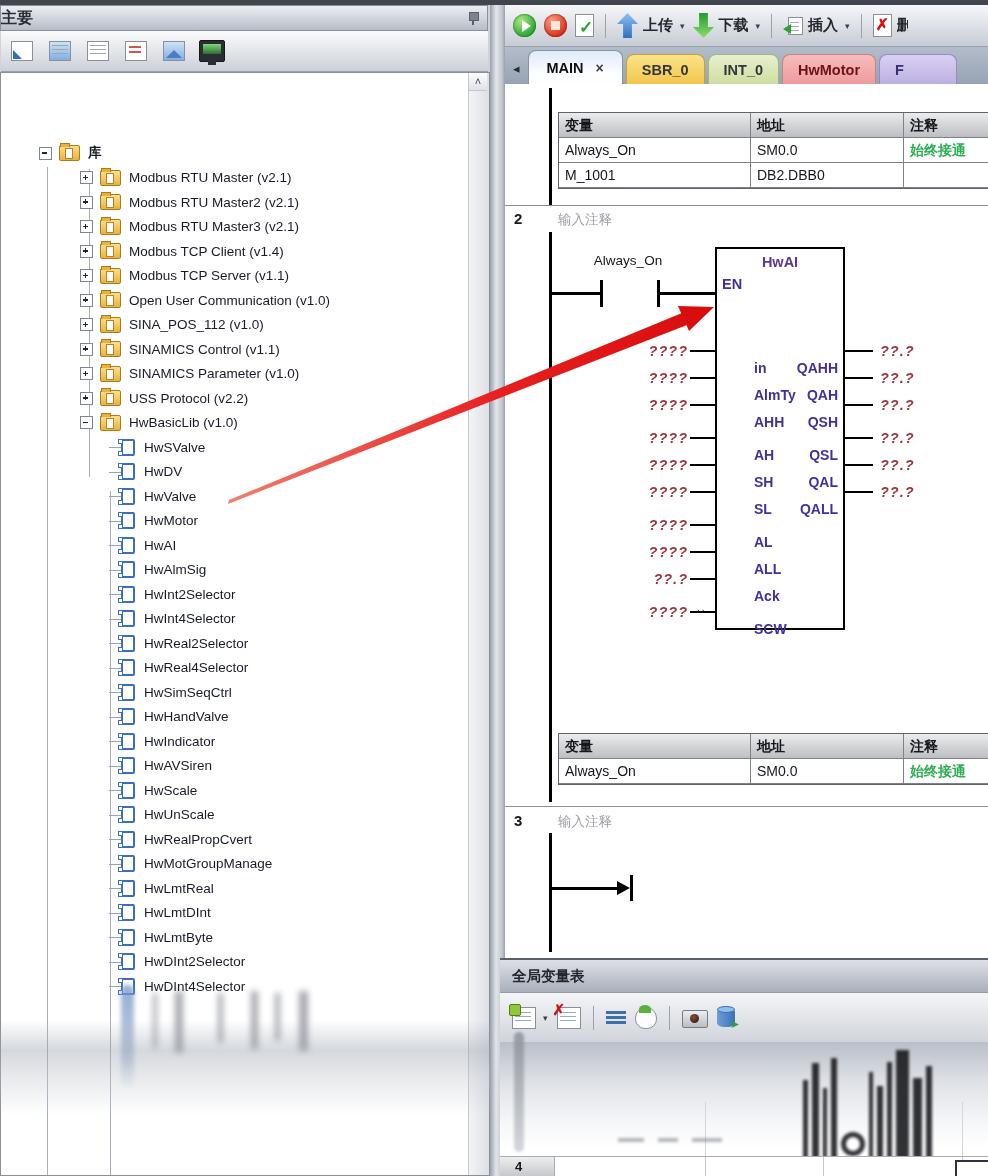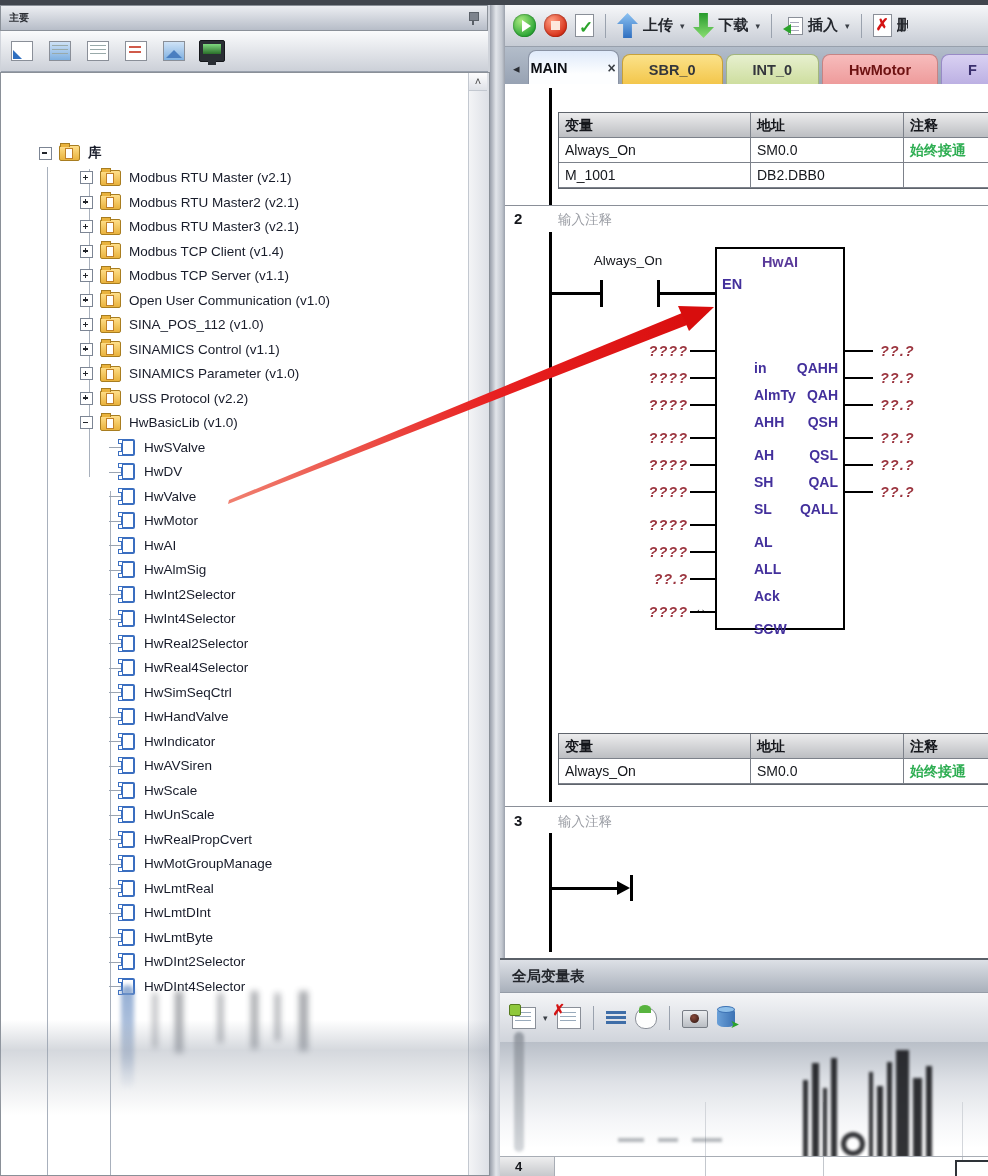--- a/index.html
+++ b/index.html
@@ -5,21 +5,21 @@
   html,body{margin:0;padding:0;background:#6b7280;}
   #app{position:relative;width:988px;height:1176px;background:#aeb4bf;overflow:hidden;
        font-family:"Liberation Sans",sans-serif;-webkit-font-smoothing:antialiased;}
   .abs{position:absolute;}
   .top-strip{left:0;top:0;width:988px;height:5px;background:#41464e;}
 
   
   .left-panel{left:0;top:5px;width:490px;height:1171px;background:#cfd3da;}
   .lp-title{position:absolute;left:0;top:0;width:488px;height:26px;
     background:linear-gradient(#eceef2,#b7bdc8);border:1px solid #8a9098;box-sizing:border-box;
-    font-size:10px;font-weight:bold;color:#2a2d33;line-height:24px;padding-left:8px;}
+    font-size:16px;font-weight:bold;color:#2a2d33;line-height:24px;}
   .pin-icon{position:absolute;right:8px;top:6px;width:12px;height:13px;}
   .pin-icon::before{content:"";position:absolute;left:2px;top:0;width:8px;height:7px;background:#7d838d;border:1px solid #5a6068;}
   .pin-icon::after{content:"";position:absolute;left:5px;top:8px;width:2px;height:5px;background:#5a6068;}
   .lp-toolbar{position:absolute;left:1px;top:26px;width:487px;height:41px;
     background:linear-gradient(#fafbfc,#ccd0d8);border-bottom:1px solid #98a0ac;
     display:flex;align-items:center;gap:12px;padding-left:8px;box-sizing:border-box;}
   .lp-tool{width:26px;height:26px;display:flex;align-items:center;justify-content:center;}
   .lp-body{position:absolute;left:0;top:67px;width:490px;height:1104px;background:#fff;
     border:1px solid #8a9098;box-sizing:border-box;overflow:hidden;}
   .lp-scroll{position:absolute;right:1px;top:68px;width:20px;height:1102px;
@@ -88,23 +88,23 @@
   .ins-ic .rows::before{content:"";position:absolute;left:1px;top:4px;width:9px;height:1px;background:#aab;box-shadow:0 4px 0 #aab,0 8px 0 #aab;}
   .ins-ic .garrow{position:absolute;left:0;bottom:2px;border-right:8px solid #2ba32b;border-top:5px solid transparent;border-bottom:5px solid transparent;}
   .clip-char{width:11px;overflow:hidden;font-size:15px;font-weight:600;color:#23262c;flex:0 0 auto;}
 
   
   .rp-tabbar{position:absolute;left:0;top:42px;width:483px;height:37px;
     background:linear-gradient(#b3bdca,#97a2b3);display:flex;align-items:flex-end;
     padding-left:6px;box-sizing:border-box;overflow:hidden;}
   .nav-back{font-size:13px;color:#2a2d33;margin:0 8px 8px 2px;}
   .tab{height:29px;border:1px solid #8a93a4;border-bottom:none;border-radius:8px 8px 0 0;
-    margin-right:3px;padding:0 26px;display:flex;align-items:center;
+    margin-right:3px;padding:0 15px;display:flex;align-items:center;
     font-size:14.5px;font-weight:bold;color:#33363c;flex:0 0 auto;}
-  .tab.active{height:33px;background:linear-gradient(#dfeafa,#fdfeff 70%);color:#0d0f14;padding:0 2px;gap:28px;}
+  .tab.active{height:33px;background:linear-gradient(#dfeafa,#fdfeff 70%);color:#0d0f14;padding:0 18px;}
   .tab.sbr{background:linear-gradient(#fbe28a,#f3c64b);border-color:#c7a139;}
   .tab.int{background:linear-gradient(#e7f0cf,#cede9f);border-color:#a3b67c;}
   .tab.motor{background:linear-gradient(#f7bcbc,#ee9b9b);border-color:#c68484;color:#6e1212;}
   .tab.ftab{background:linear-gradient(#d9d1f2,#bcb0e3);border-color:#988ac6;color:#3a2f6e;width:46px;}
   .tab-close{margin-left:12px;font-size:14px;color:#3a3f46;font-weight:bold;}
 
   
   .rp-editor{position:absolute;left:0;top:79px;width:483px;height:874px;background:#fff;overflow:hidden;}
   .rail{position:absolute;left:44px;width:3px;background:#000;}
   .net-sep{position:absolute;left:0;width:483px;height:1px;background:#8a8f98;}

